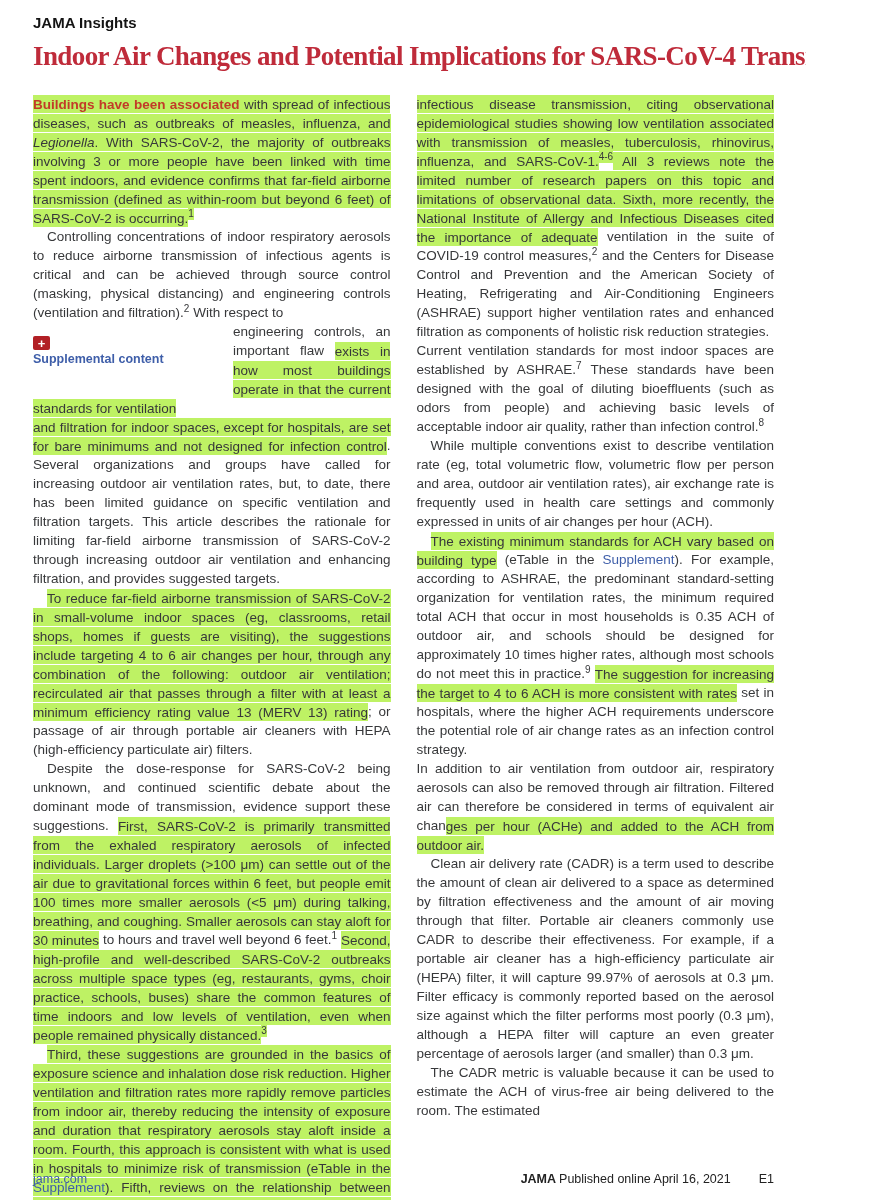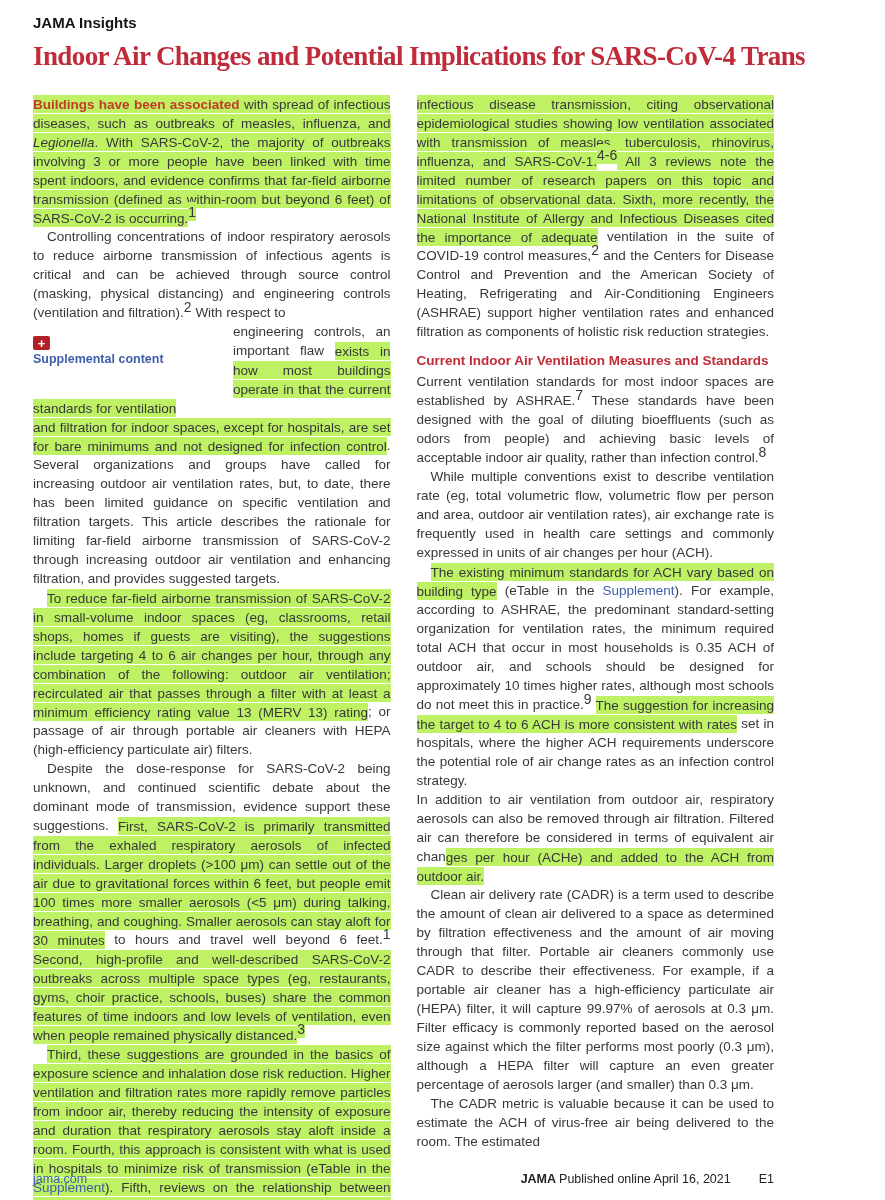--- a/index.html
+++ b/index.html
@@ -15,21 +15,21 @@
   }
   .authors { font-size:13px; color:#1f1f1f; margin-top:24px; }
   .columns { display:flex; gap:26px; margin-top:22px; }
   .col { width:398px; font-size:13.5px; line-height:19px; text-align:justify; }
   p.para { margin:0; }
   p.para.indent { text-indent:14px; }
   .hl { background:#bef264; padding:1.5px 0; }
   .lead-red { color:#c23a28; font-weight:bold; }
   .bold { font-weight:bold; }
   .italic { font-style:italic; }
-  sup { font-size:14px; line-height:0; vertical-align:super; }
+  sup { font-size:10px; line-height:0; vertical-align:super; }
   h2.section {
     font-size:13.5px; font-weight:bold; color:#c02b38; text-align:left;
     margin:11px 0 2px 0; line-height:18px;
   }
   .link { color:#3e5ea9; text-decoration:none; cursor:pointer; }
   .supp-box {
     display:block; float:left; width:200px; height:75px;
     padding-top:14px; box-sizing:border-box;
   }
   .supp-icon {
@@ -63,21 +63,20 @@
             <span class="supp-icon">+</span>
             <span class="supp-label">Supplemental content</span>
           </span><span>engineering controls, an important flaw </span><span class="hl">exists in how most buildings operate in that the current standards for ventilation</span></p>
         <p class="para"><span class="hl">and filtration for indoor spaces, except for hospitals, are set for bare minimums and not designed for infection control</span><span>. Several organizations and groups have called for increasing outdoor air ventilation rates, but, to date, there has been limited guidance on specific ventilation and filtration targets. This article describes the rationale for limiting far-field airborne transmission of SARS-CoV-2 through increasing outdoor air ventilation and enhancing filtration, and provides suggested targets.</span></p>
         <p class="para indent"><span class="hl">To reduce far-field airborne transmission of SARS-CoV-2 in small-volume indoor spaces (eg, classrooms, retail shops, homes if guests are visiting), the suggestions include targeting 4 to 6 air changes per hour, through any combination of the following: outdoor air ventilation; recirculated air that passes through a filter with at least a minimum efficiency rating value 13 (MERV 13) rating</span><span>; or passage of air through portable air cleaners with HEPA (high-efficiency particulate air) filters.</span></p>
         <p class="para indent"><span>Despite the dose-response for SARS-CoV-2 being unknown, and continued scientific debate about the dominant mode of transmission, evidence support these suggestions. </span><span class="hl">First, SARS-CoV-2 is primarily transmitted from the exhaled respiratory aerosols of infected individuals. Larger droplets (&gt;100 μm) can settle out of the air due to gravitational forces within 6 feet, but people emit 100 times more smaller aerosols (&lt;5 μm) during talking, breathing, and coughing. Smaller aerosols can stay aloft for 30 minutes</span><span> to hours and travel well beyond 6 feet.</span><sup>1</sup><span> </span><span class="hl">Second, high-profile and well-described SARS-CoV-2 outbreaks across multiple space types (eg, restaurants, gyms, choir practice, schools, buses) share the common features of time indoors and low levels of ventilation, even when people remained physically distanced.</span><sup class="hl">3</sup></p>
         <p class="para indent"><span class="hl">Third, these suggestions are grounded in the basics of exposure science and inhalation dose risk reduction. Higher ventilation and filtration rates more rapidly remove particles from indoor air, thereby reducing the intensity of exposure and duration that respiratory aerosols stay aloft inside a room. Fourth, this approach is consistent with what is used in hospitals to minimize risk of transmission (eTable in the </span><span class="hl link">Supplement</span><span class="hl">). Fifth, reviews on the relationship between ventilation and infectious diseases found that the weight of evidence indicates ventilation plays a key role</span><span> in</span></p>
       </div>
     <div class="col">
         <p class="para"><span class="hl">infectious disease transmission, citing observational epidemiological studies showing low ventilation associated with transmission of measles, tuberculosis, rhinovirus, influenza, and SARS-CoV-1.</span><sup class="hl">4-6</sup><span class="hl"> All 3 reviews note the limited number of research papers on this topic and limitations of observational data. Sixth, more recently, the National Institute of Allergy and Infectious Diseases cited the importance of adequate</span><span> ventilation in the suite of COVID-19 control measures,</span><sup>2</sup><span> and the Centers for Disease Control and Prevention and the American Society of Heating, Refrigerating and Air-Conditioning Engineers (ASHRAE) support higher ventilation rates and enhanced filtration as components of holistic risk reduction strategies.</span></p>
-        <h2 class="section">Current Indoor Air Ventilation Measures and Standards</h2>
         <p class="para"><span>Current ventilation standards for most indoor spaces are established by ASHRAE.</span><sup>7</sup><span> These standards have been designed with the goal of diluting bioeffluents (such as odors from people) and achieving basic levels of acceptable indoor air quality, rather than infection control.</span><sup>8</sup></p>
         <p class="para indent"><span>While multiple conventions exist to describe ventilation rate (eg, total volumetric flow, volumetric flow per person and area, outdoor air ventilation rates), air exchange rate is frequently used in health care settings and commonly expressed in units of air changes per hour (ACH).</span></p>
         <p class="para indent"><span class="hl">The existing minimum standards for ACH vary based on building type</span><span> (eTable in the </span><span class="link">Supplement</span><span>). For example, according to ASHRAE, the predominant standard-setting organization for ventilation rates, the minimum required total ACH that occur in most households is 0.35 ACH of outdoor air, and schools should be designed for approximately 10 times higher rates, although most schools do not meet this in practice.</span><sup>9</sup><span> </span><span class="hl">The suggestion for increasing the target to 4 to 6 ACH is more consistent with rates</span><span> set in hospitals, where the higher ACH requirements underscore the potential role of air change rates as an infection control strategy.</span></p>
         <p class="para"><span>In addition to air ventilation from outdoor air, respiratory aerosols can also be removed through air filtration. Filtered air can therefore be considered in terms of equivalent air chan</span><span class="hl">ges per hour (ACHe) and added to the ACH from outdoor air.</span></p>
         <p class="para indent"><span>Clean air delivery rate (CADR) is a term used to describe the amount of clean air delivered to a space as determined by filtration effectiveness and the amount of air moving through that filter. Portable air cleaners commonly use CADR to describe their effectiveness. For example, if a portable air cleaner has a high-efficiency particulate air (HEPA) filter, it will capture 99.97% of aerosols at 0.3 μm. Filter efficacy is commonly reported based on the aerosol size against which the filter performs most poorly (0.3 μm), although a HEPA filter will capture an even greater percentage of aerosols larger (and smaller) than 0.3 μm.</span></p>
         <p class="para indent"><span>The CADR metric is valuable because it can be used to estimate the ACH of virus-free air being delivered to the room. The estimated</span></p>
       </div>
   </div>
 
   <div class="footer">

